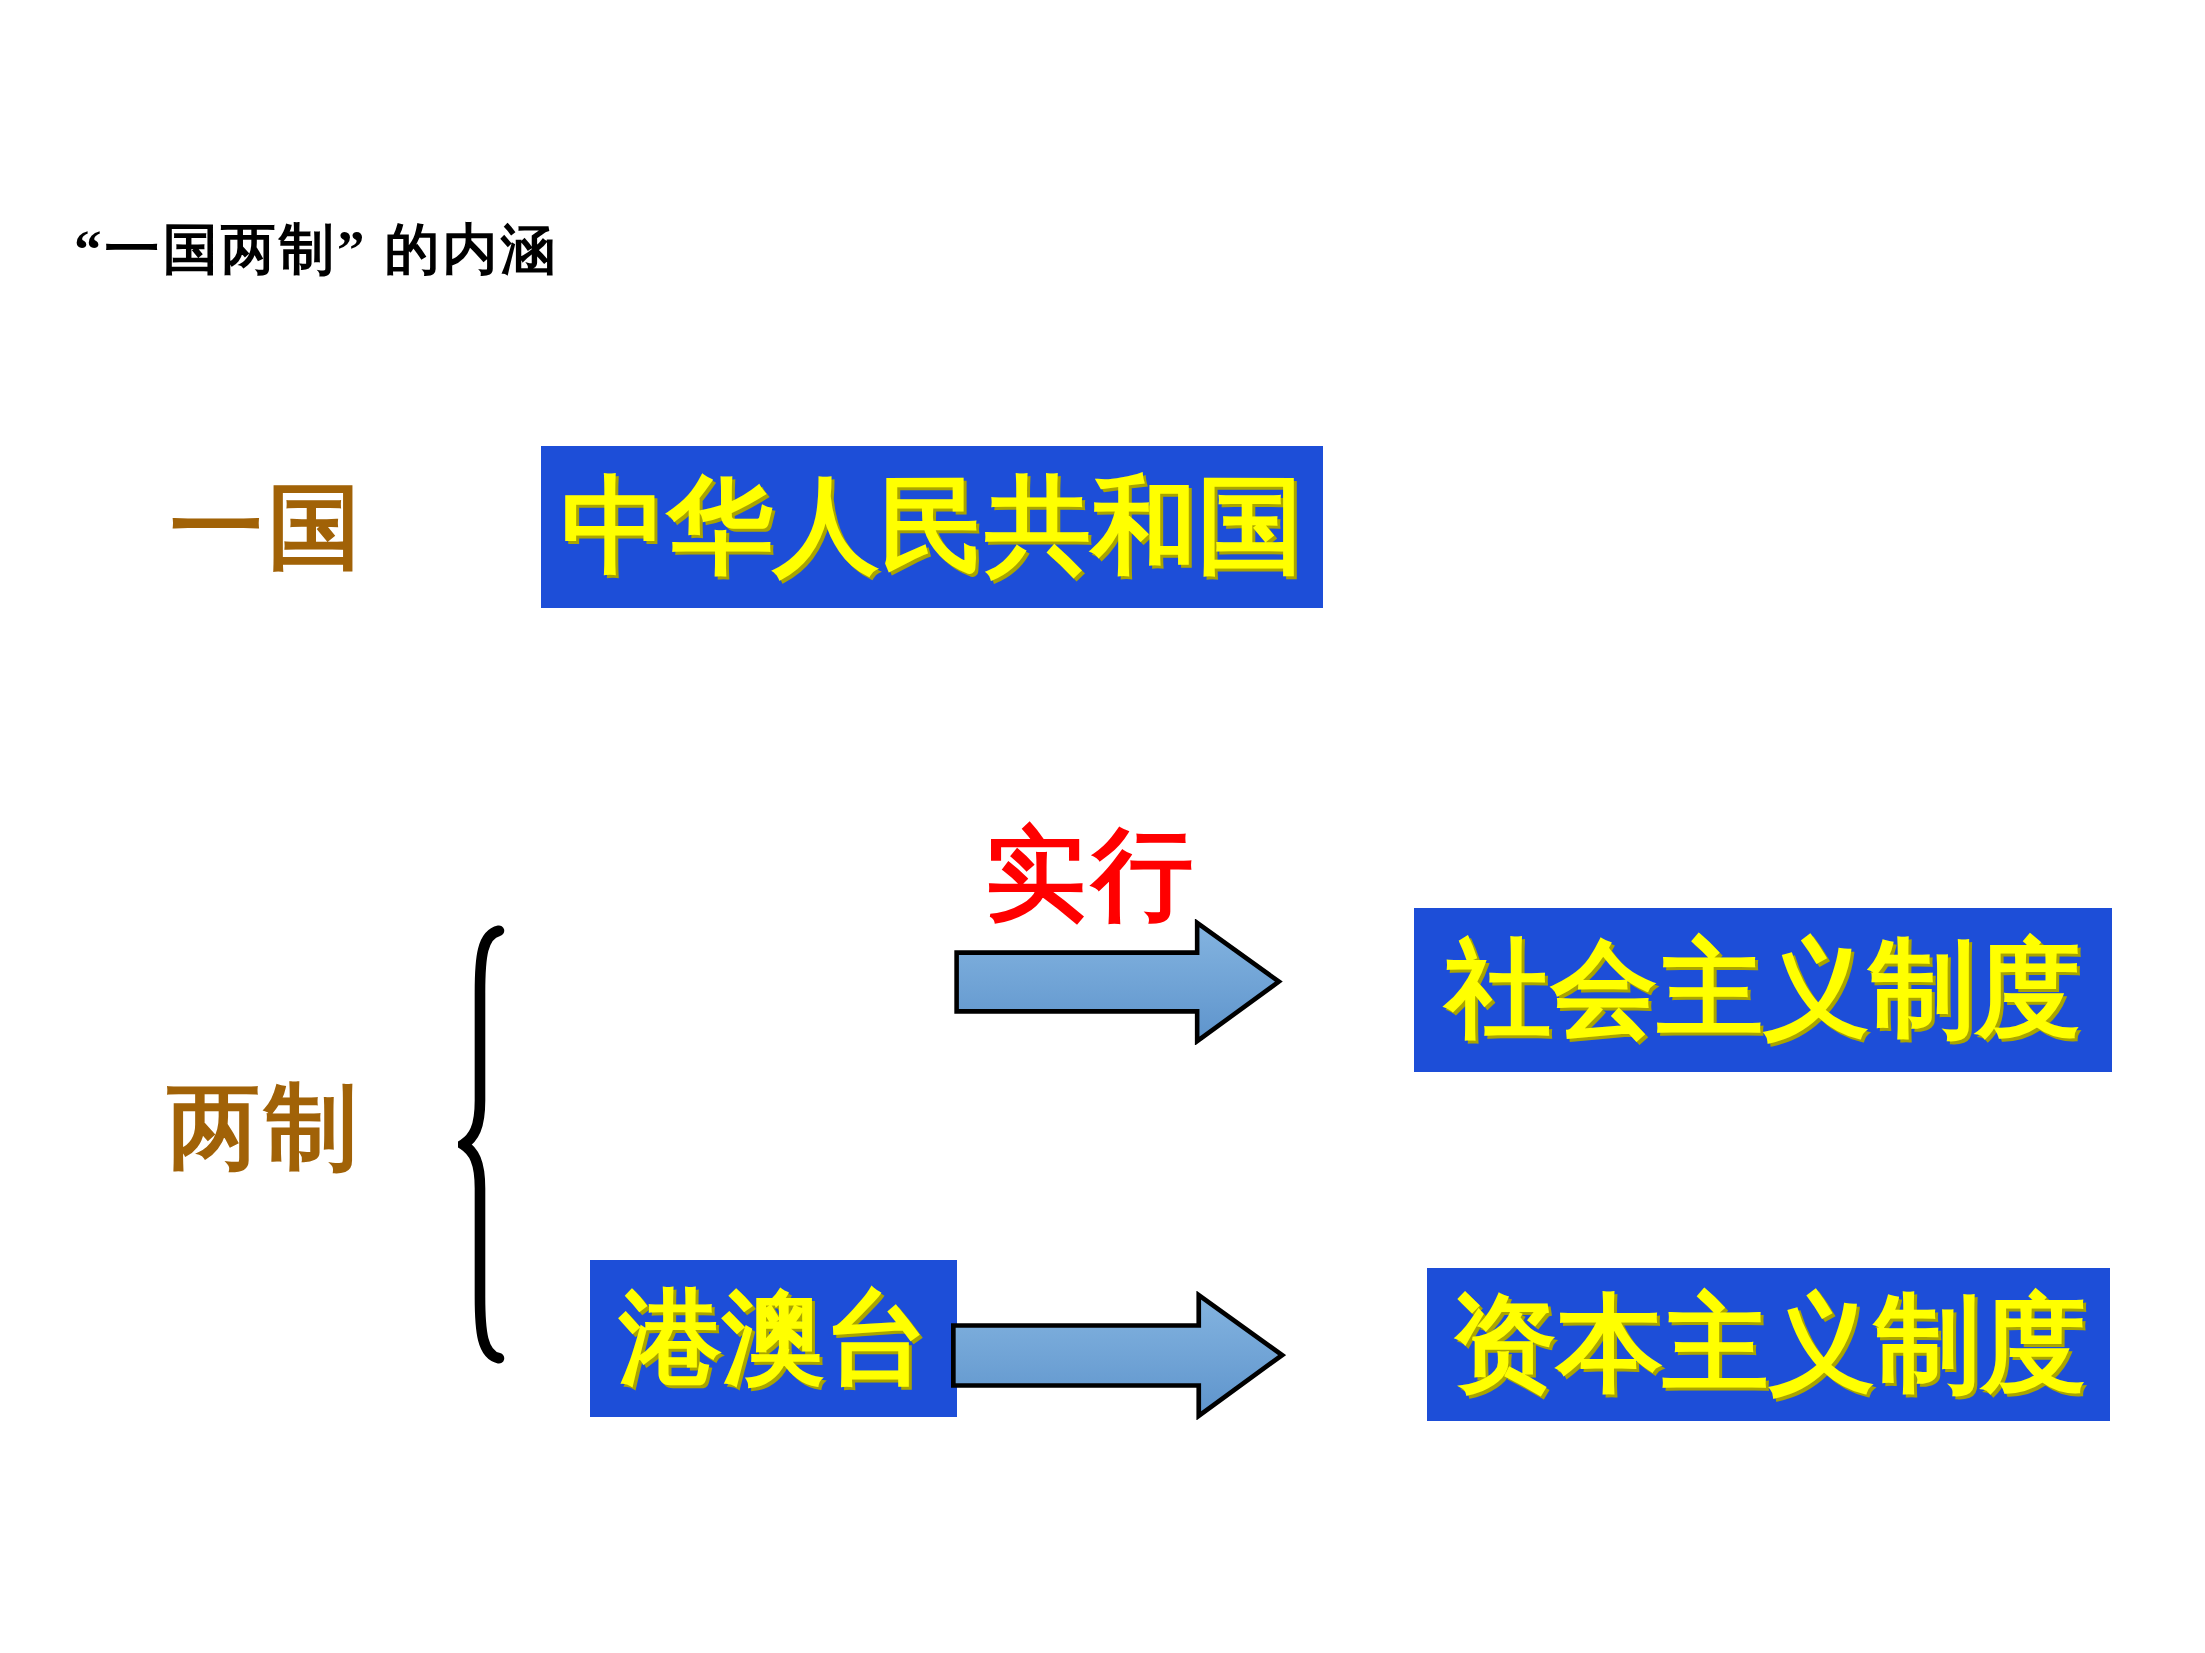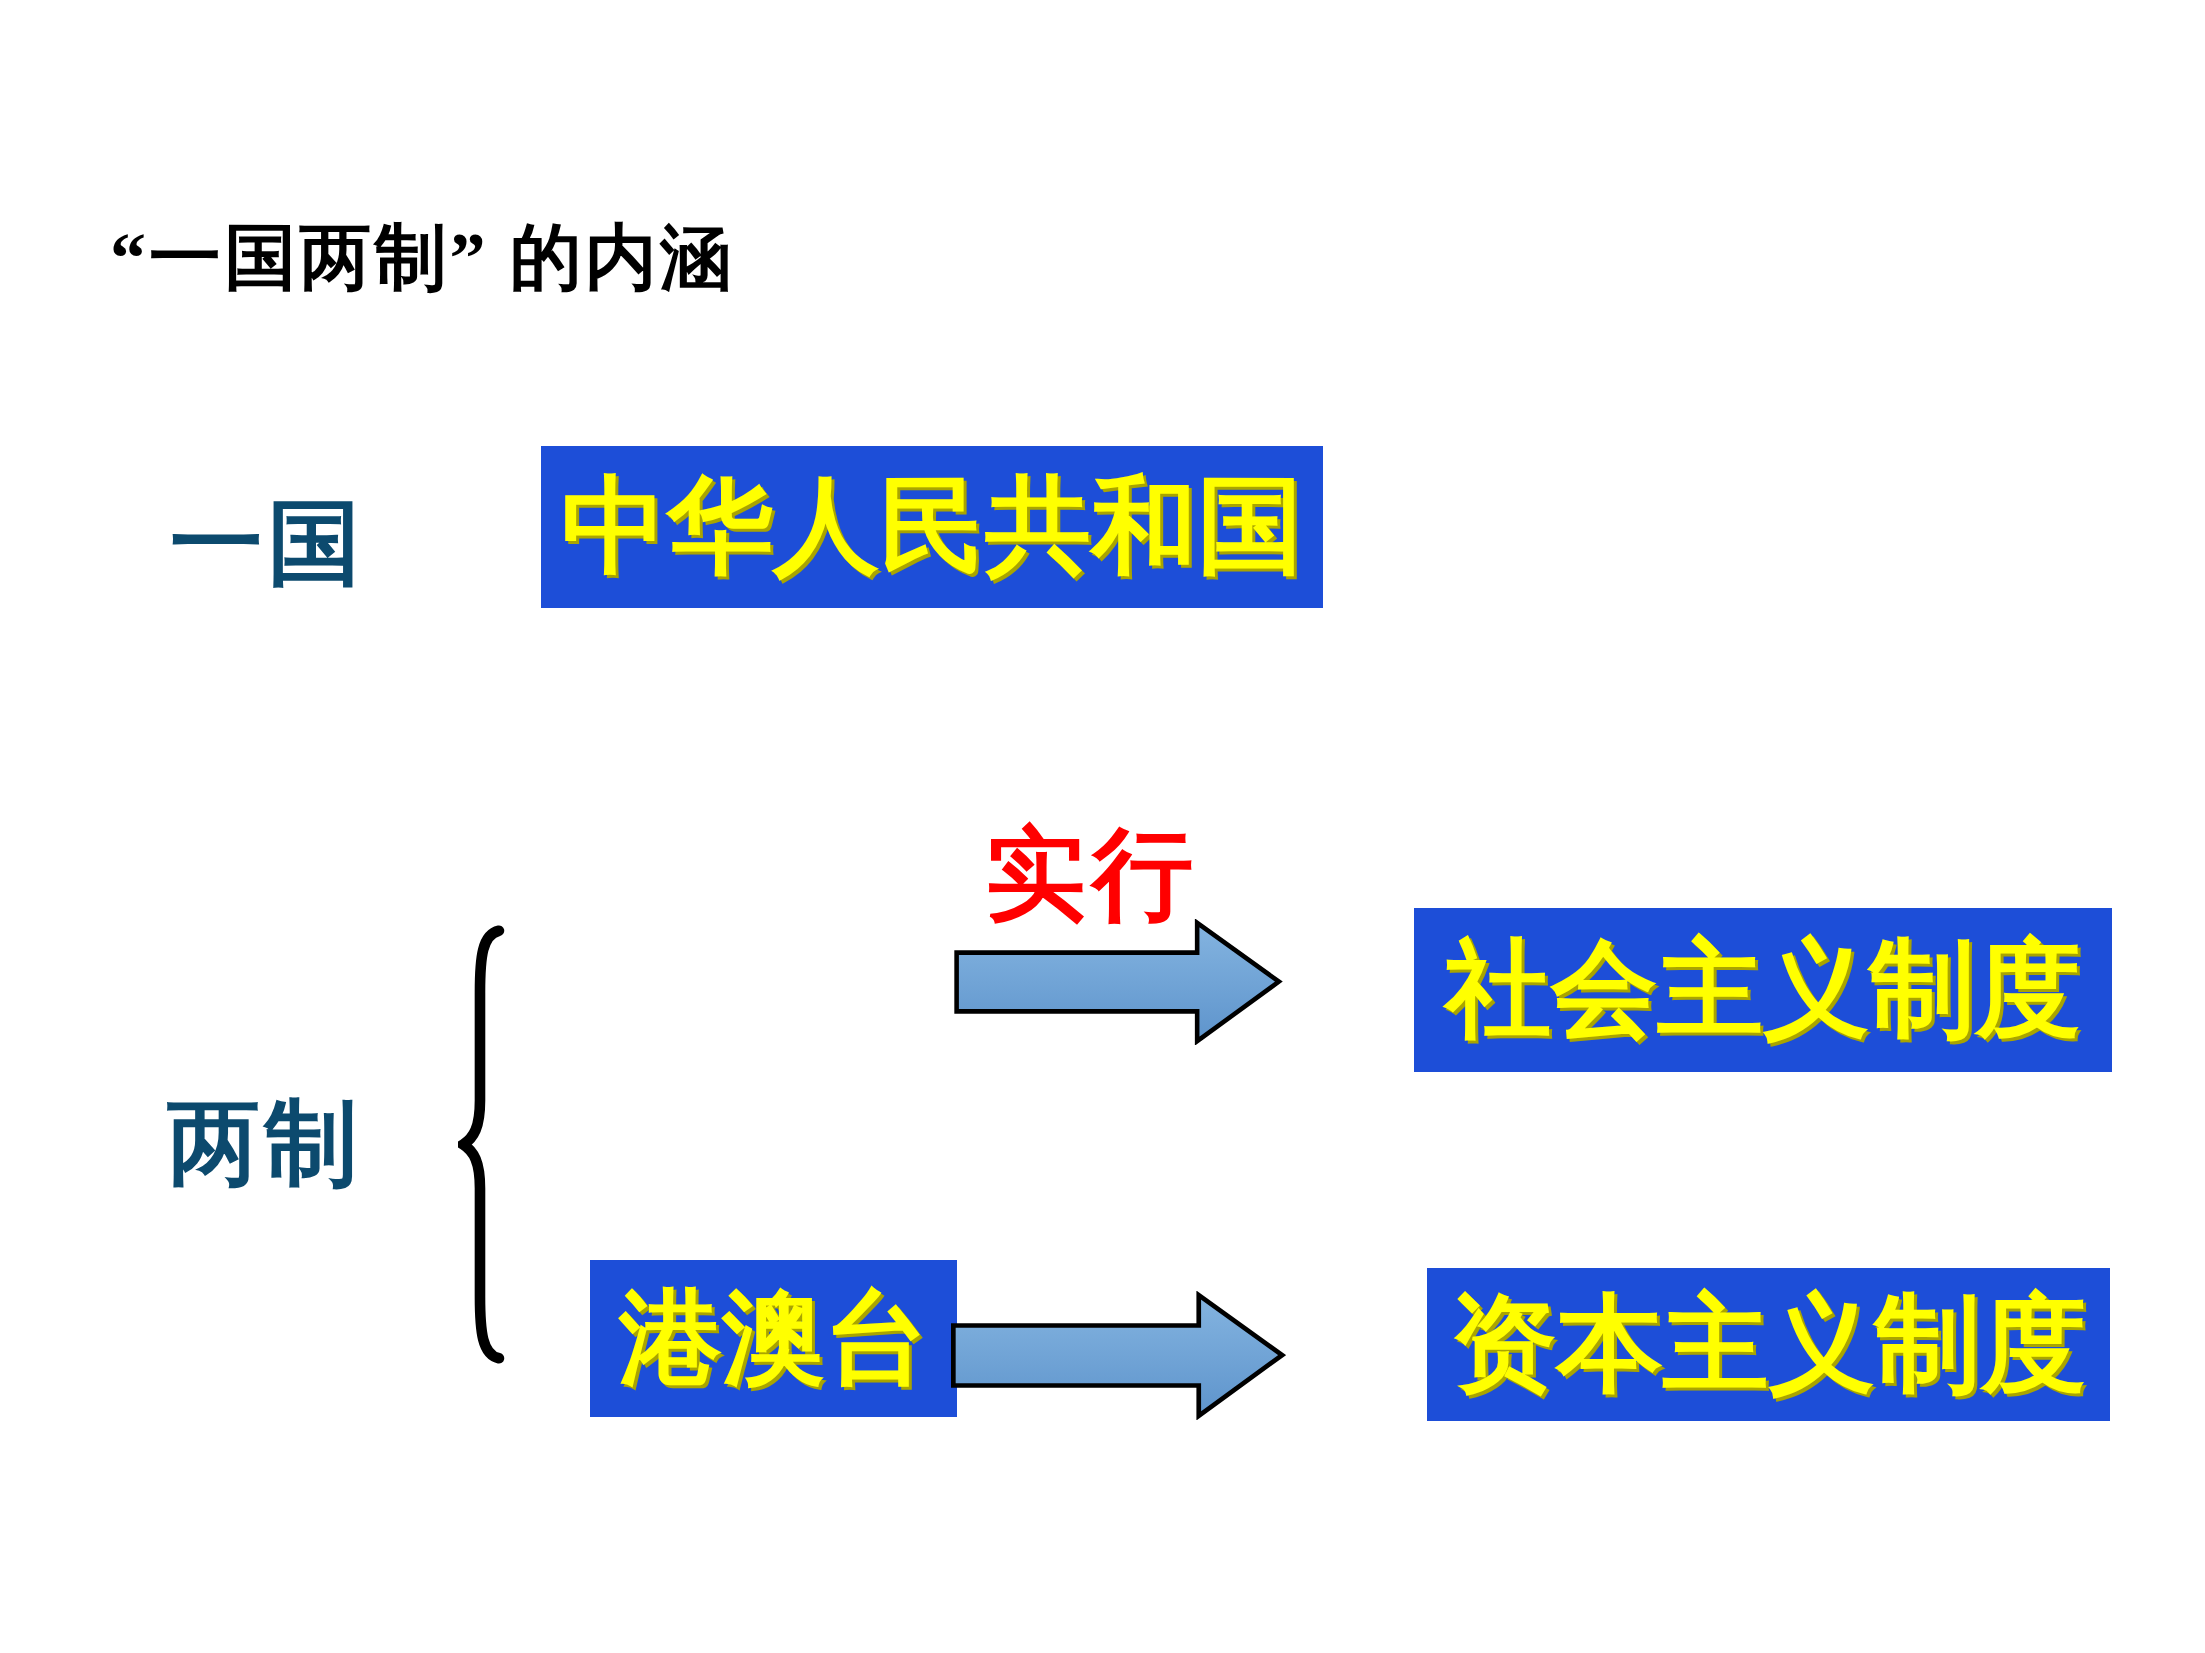--- a/index.html
+++ b/index.html
@@ -7,30 +7,28 @@
     position: relative;
     width: 2205px;
     height: 1654px;
     background: #ffffff;
     overflow: hidden;
     font-family: "Liberation Serif", serif;
   }
   .abs { position: absolute; line-height: 1; white-space: nowrap; }
   .slide-title {
     left: 74px; top: 222px;
-    font-size: 72px; font-weight: bold; color: #000000;
+    font-size: 55px; font-weight: bold; color: #000000;
     font-family: "Liberation Serif", serif;
     letter-spacing: 3.1px;
-    margin-left: 36px;
   }
   .black-label {
-    color: #0c4a6e; font-weight: 900;
+    color: #a16207; font-weight: 900;
     font-family: "Liberation Sans", sans-serif;
     letter-spacing: 4.6px;
-    margin-top: 16px;
   }
   .one-country-label { left: 170px; top: 481px; font-size: 93px; }
   .two-systems-label { left: 167px; top: 1081px; font-size: 93px; }
   .blue-box {
     position: absolute;
     background: #1d4ed8;
     display: flex; align-items: center; justify-content: center;
     color: #FFFF00; font-weight: bold;
     font-family: "Liberation Serif", serif;
     text-shadow: 3.1px 3.1px 0 #A9A400;

